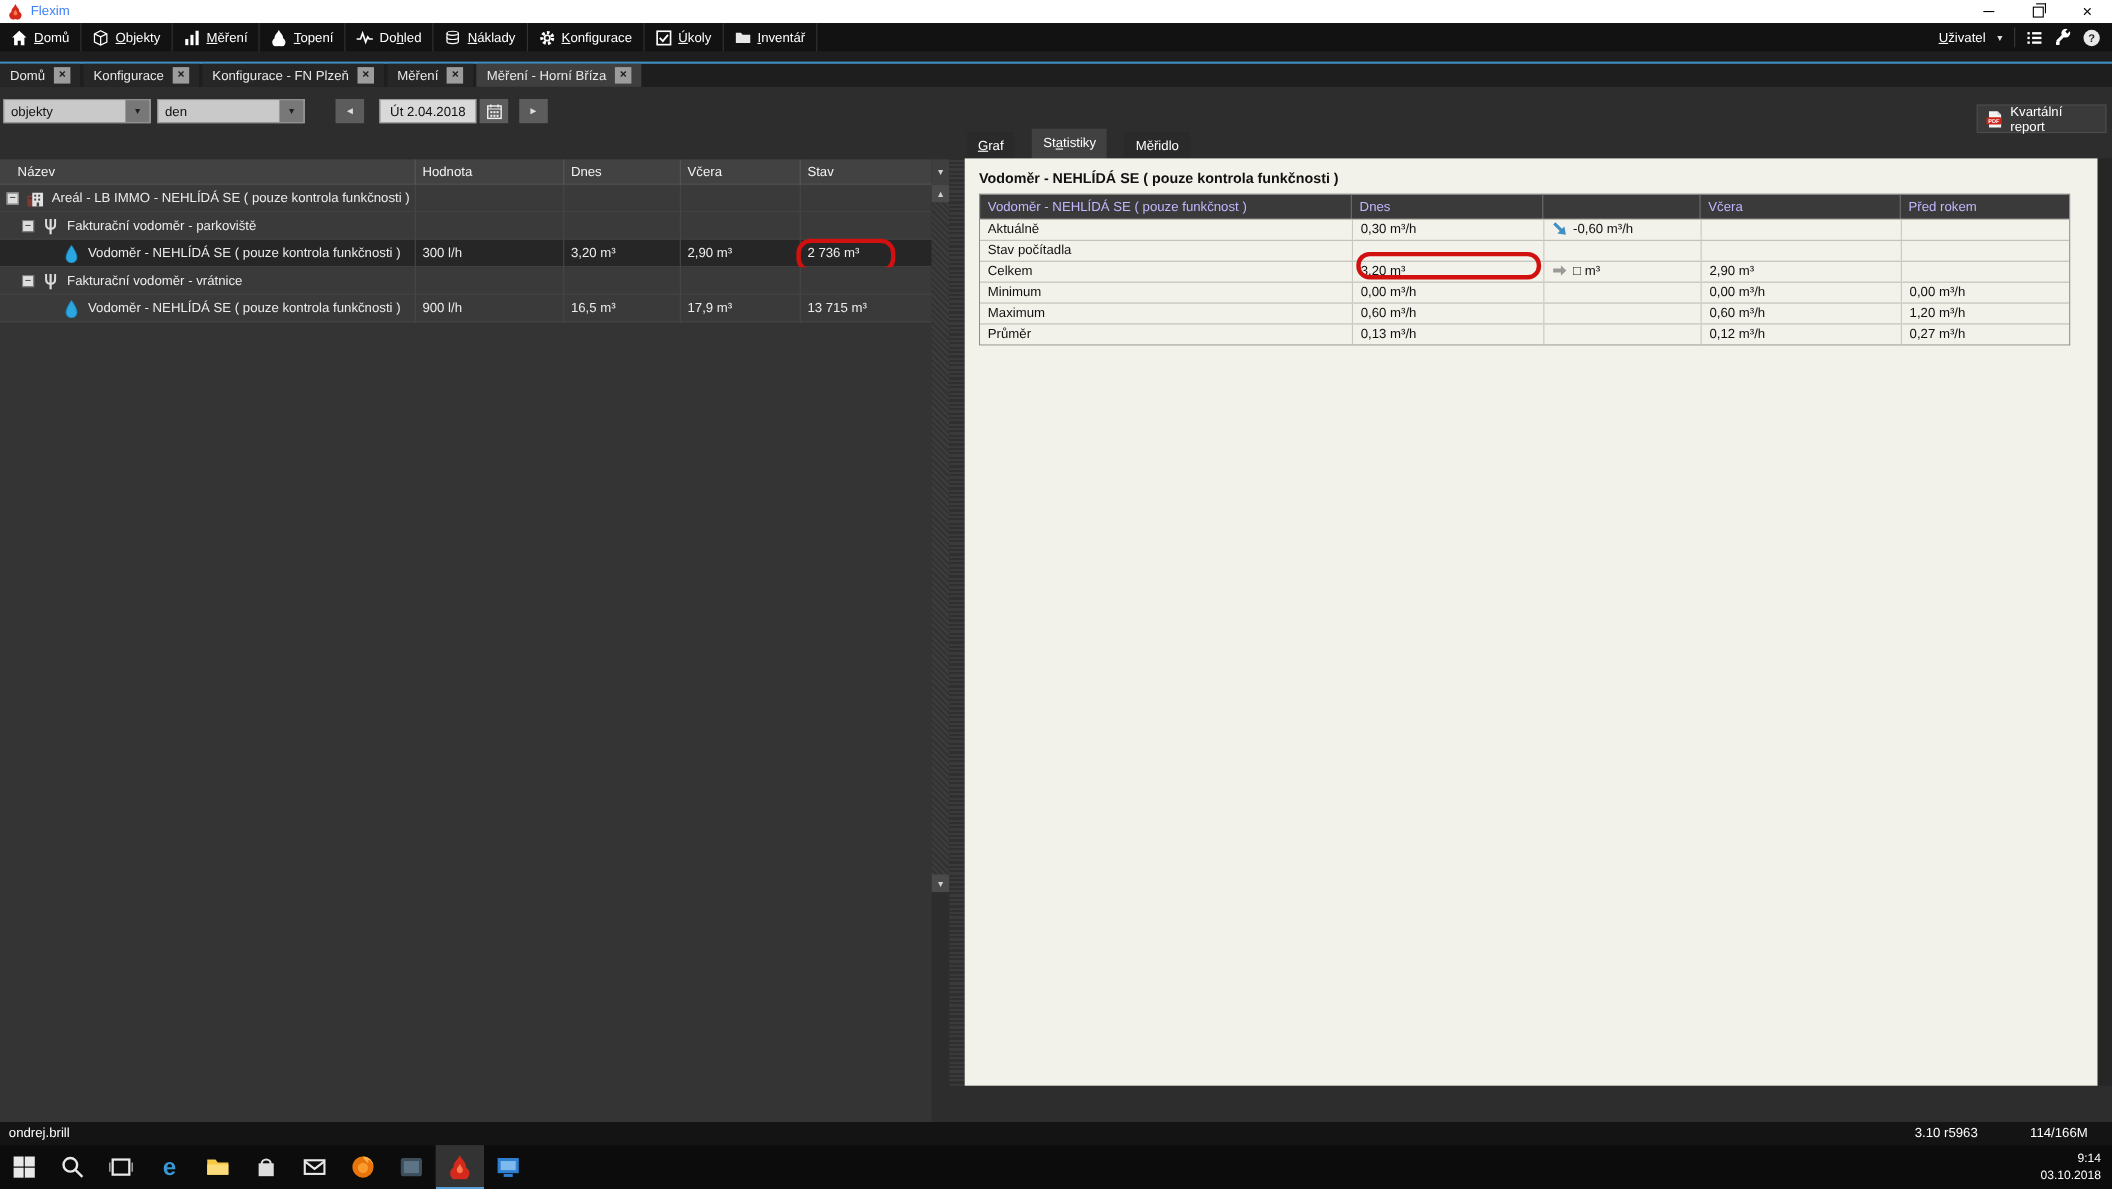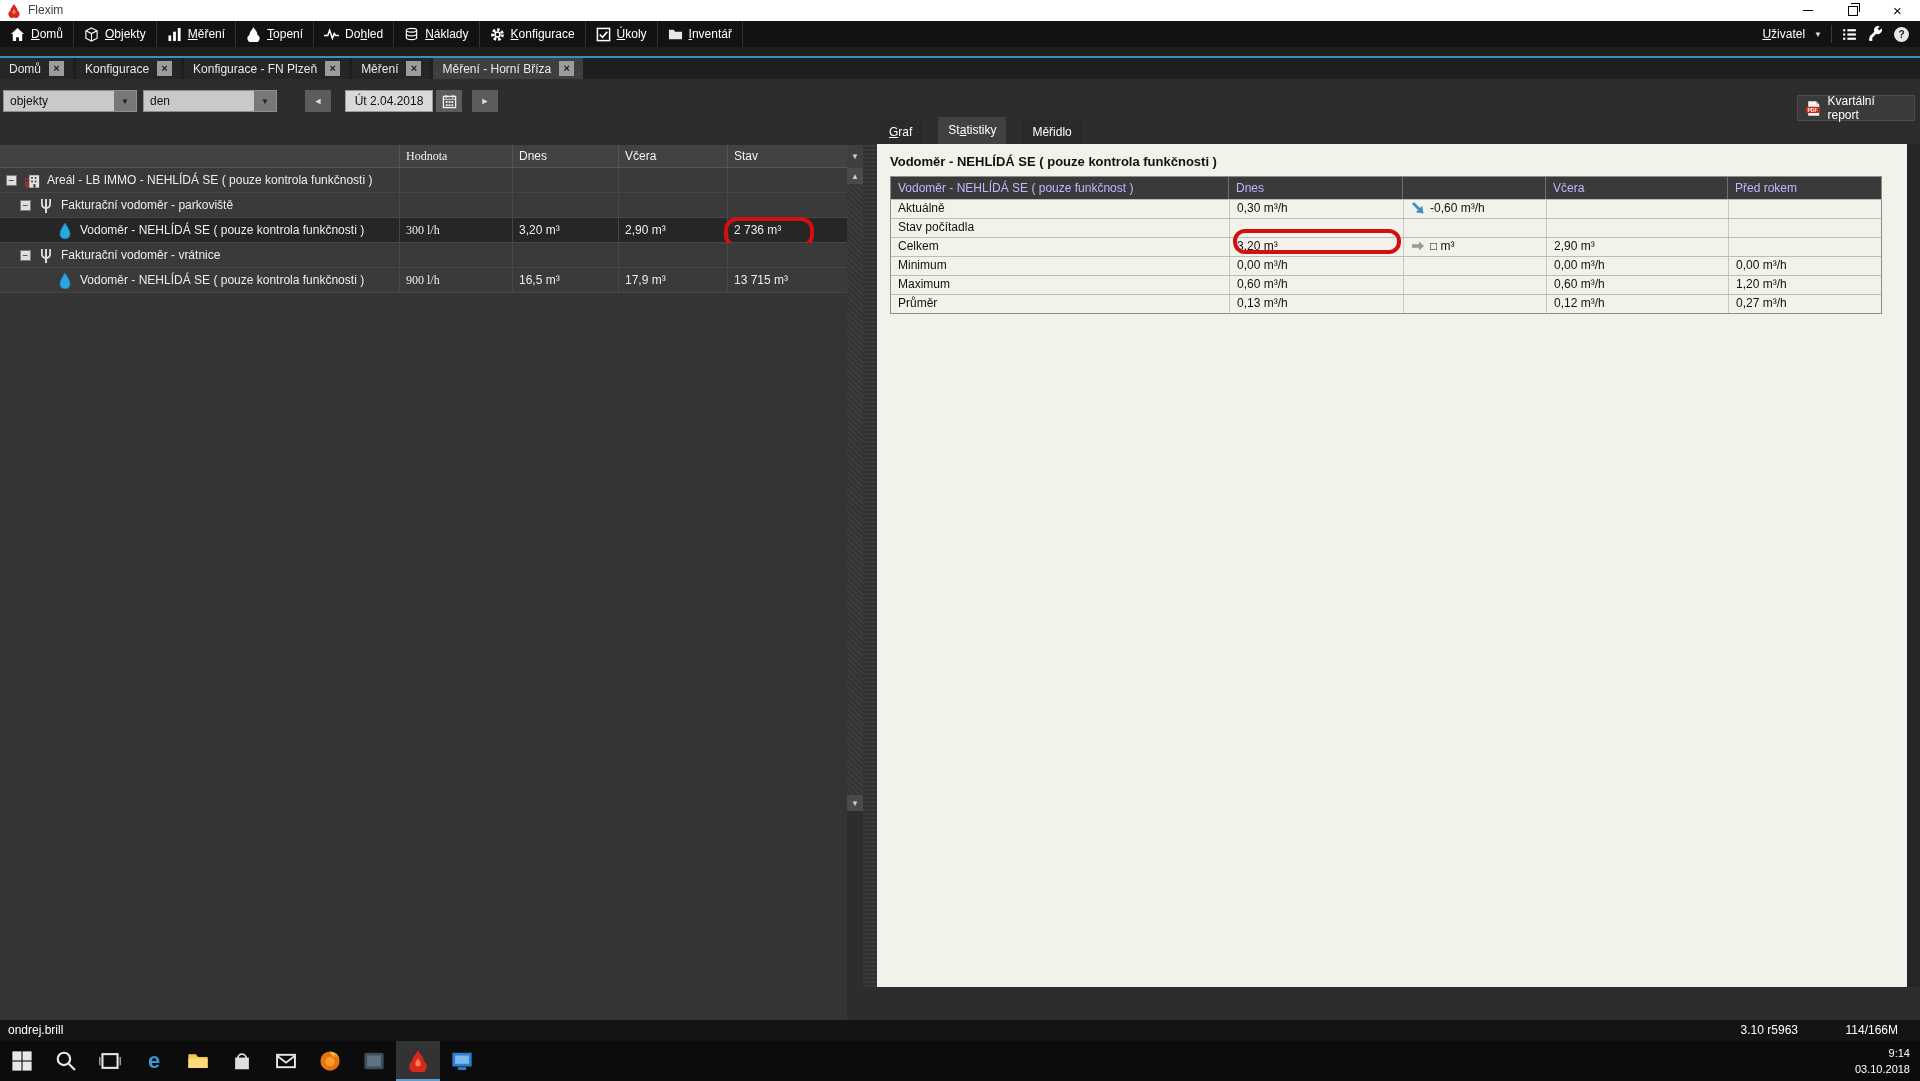--- a/index.html
+++ b/index.html
@@ -5,21 +5,21 @@
   html,body{margin:0;padding:0;background:#000;}
   #app{position:relative;width:1920px;height:1081px;overflow:hidden;
        font-family:"Liberation Sans",sans-serif;background:#2d2d2d;}
   .icon{display:inline-flex;align-items:center;justify-content:center;}
   .icon svg{width:100%;height:100%;display:block;}
   u{text-decoration:underline;}
 
   
   .titlebar{position:absolute;left:0;top:0;width:1920px;height:21px;background:#ffffff;}
   .tb-logo{position:absolute;left:8px;top:3px;width:12px;height:15px;}
-  .tb-title{position:absolute;left:28px;top:3px;font-size:12px;color:#404040;}
+  .tb-title{position:absolute;left:28px;top:3px;font-size:12px;color:#3b82f6;}
   .wc{position:absolute;top:0;width:45px;height:21px;display:flex;align-items:center;justify-content:center;}
   .wc-min{right:90px;} .wc-res{right:45px;} .wc-close{right:0;}
   .g-min{width:10px;height:1px;background:#000;}
   .g-res{position:relative;width:8px;height:8px;border:1px solid #000;background:#fff;}
   .g-res::before{content:'';position:absolute;left:2px;top:-4px;width:8px;height:8px;border:1px solid #000;border-left:none;border-bottom:none;}
   .g-close{font-size:15px;color:#000;line-height:15px;}
 
   
   .menubar{position:absolute;left:0;top:21px;width:1920px;height:26px;background:#121212;}
   #menu-items{position:absolute;left:0;top:0;height:26px;display:flex;}
@@ -63,21 +63,21 @@
 
   
   .tree-table{position:absolute;left:0;top:145px;width:847px;height:875px;background:#343434;}
   .tree-header{position:absolute;left:0;top:0;width:847px;height:23px;background:#424242;border-bottom:1px solid #565656;box-sizing:border-box;}
   .th{position:absolute;top:0;height:23px;line-height:23px;font-size:12px;color:#f2f2f2;
       padding-left:6px;box-sizing:border-box;border-left:1px solid #565656;overflow:hidden;}
   .tc{position:absolute;top:0;height:25px;line-height:25px;font-size:12px;color:#ececec;
       padding-left:6px;box-sizing:border-box;border-left:1px solid #474747;overflow:visible;white-space:nowrap;}
   .tc-name{left:0;width:393px;border-left:none;display:flex;align-items:center;padding-left:0;}
   .th.tc-name{display:block;padding-left:16px;}
-  .tc-hodnota{left:399px;width:119px;font-family:Liberation Serif, serif;} .tc-dnes{left:512px;width:106px;}
+  .tc-hodnota{left:377px;width:119px;} .tc-dnes{left:512px;width:106px;}
   .tc-vcera{left:618px;width:109px;} .tc-stav{left:727px;width:120px;}
   #tree-rows{position:absolute;left:0;top:23px;width:847px;}
   .tree-row{position:relative;height:25px;background:#3a3a3a;border-bottom:1px solid #464646;box-sizing:border-box;}
   .tree-row.selected{background:#262626;}
   .expander{flex:0 0 auto;width:11px;height:11px;background:#dedede;border:1px solid #7c7c7c;
             color:#222;font-size:10px;line-height:9px;text-align:center;margin-right:7px;box-sizing:border-box;}
   .ti{width:16px;height:16px;margin-right:7px;flex:0 0 auto;}
   .tname{color:#ececec;}
   .annot-wrap{position:relative;display:inline-block;}
   .annot-stav::after{content:'';position:absolute;left:-10px;top:-1px;width:82px;height:23px;
@@ -344,20 +344,21 @@
             <rect x="1" y="7" width="14.5" height="7" rx="1.2" fill="#cc2418"></rect>
             <text x="8.2" y="12.6" font-size="5.6" font-weight="bold" text-anchor="middle" fill="#fff">PDF</text>
           </svg>
         </span>
       <span>Kvartální report</span>
     </div>
   </div>
 
   <div class="tree-table">
     <div class="tree-header" id="tree-header">
+        <div class="th tc-name">Název</div>
         <div class="th tc-hodnota">Hodnota</div>
         <div class="th tc-dnes">Dnes</div>
         <div class="th tc-vcera">Včera</div>
         <div class="th tc-stav">Stav</div>
       </div>
     <div id="tree-rows">
         <div class="tree-row">
           <div class="tc tc-name" style="padding-left: 6px;">
             <span class="expander">−</span>
             <span class="icon ti">

